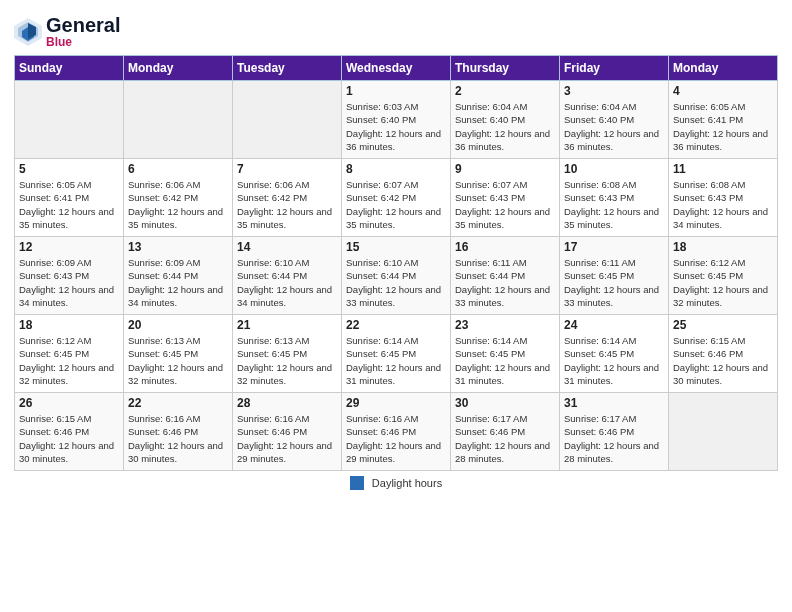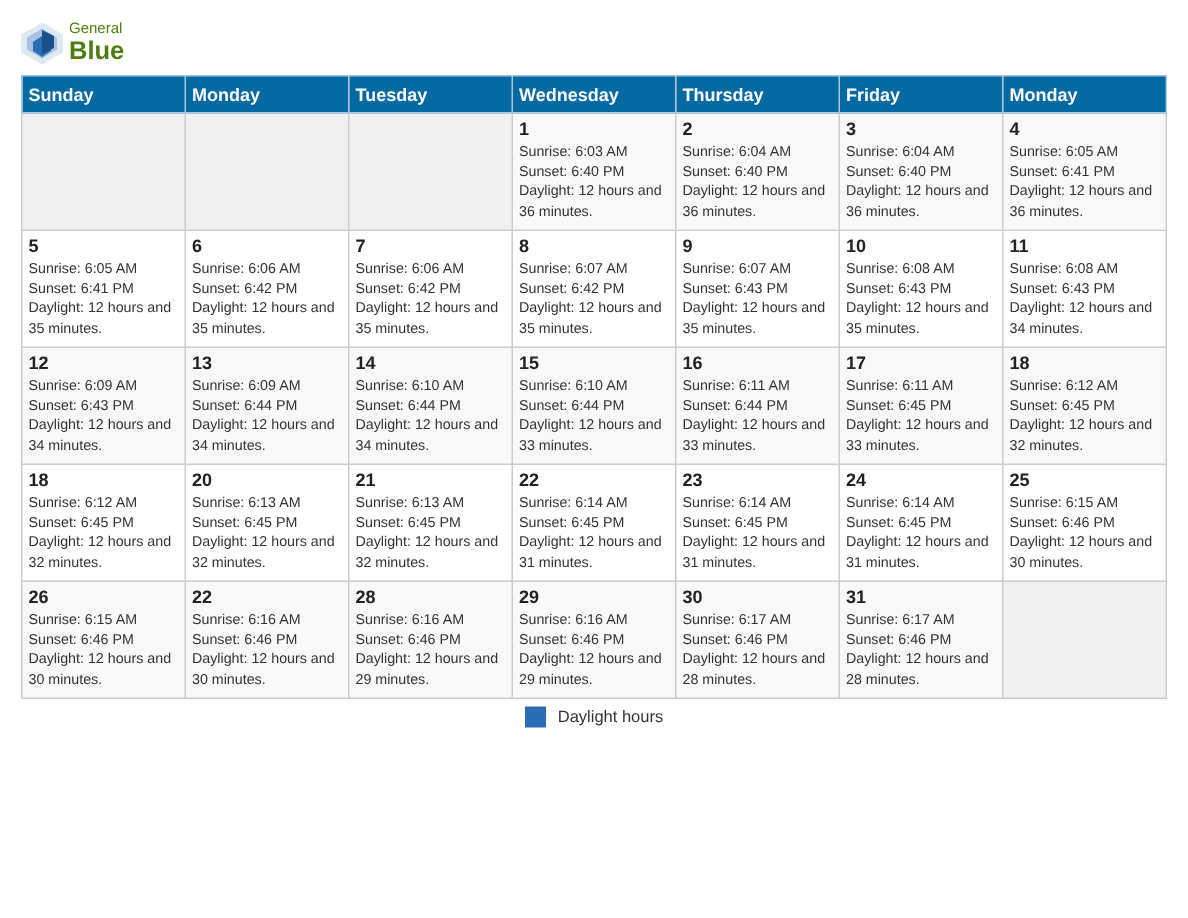--- a/index.html
+++ b/index.html
@@ -26,28 +26,28 @@
       display: flex;
       align-items: center;
       margin-top: 4px;
     }
     .logo-text {
       display: flex;
       flex-direction: column;
       line-height: 1.1;
     }
     .logo-general {
-      font-size: 10px;
-      font-weight: normal;
-      color: #4d7c0f;
+      font-size: 20px;
+      font-weight: bold;
+      color: #0f172a;
     }
     .logo-blue {
-      font-size: 17px;
-      font-weight: bold;
-      color: #4d7c0f;
+      font-size: 12px;
+      font-weight: bold;
+      color: #be185d;
     }
     .logo-icon {
       width: 28px;
       height: 28px;
       margin-right: 4px;
     }
     .title-area {
       text-align: right;
     }
     .month-title {
@@ -59,21 +59,21 @@
     .location {
       font-size: 14px;
       color: #555;
     }
     .calendar-table {
       width: 100%;
       border-collapse: collapse;
       table-layout: fixed;
     }
     .calendar-table th {
-      background-color: #0369a1;
+      background-color: #4c1d95;
       color: #fff;
       font-size: 12px;
       font-weight: bold;
       padding: 5px 4px;
       text-align: left;
       border: 1px solid #aac4e0;
     }
     .calendar-table td {
       border: 1px solid #ccc;
       vertical-align: top;

